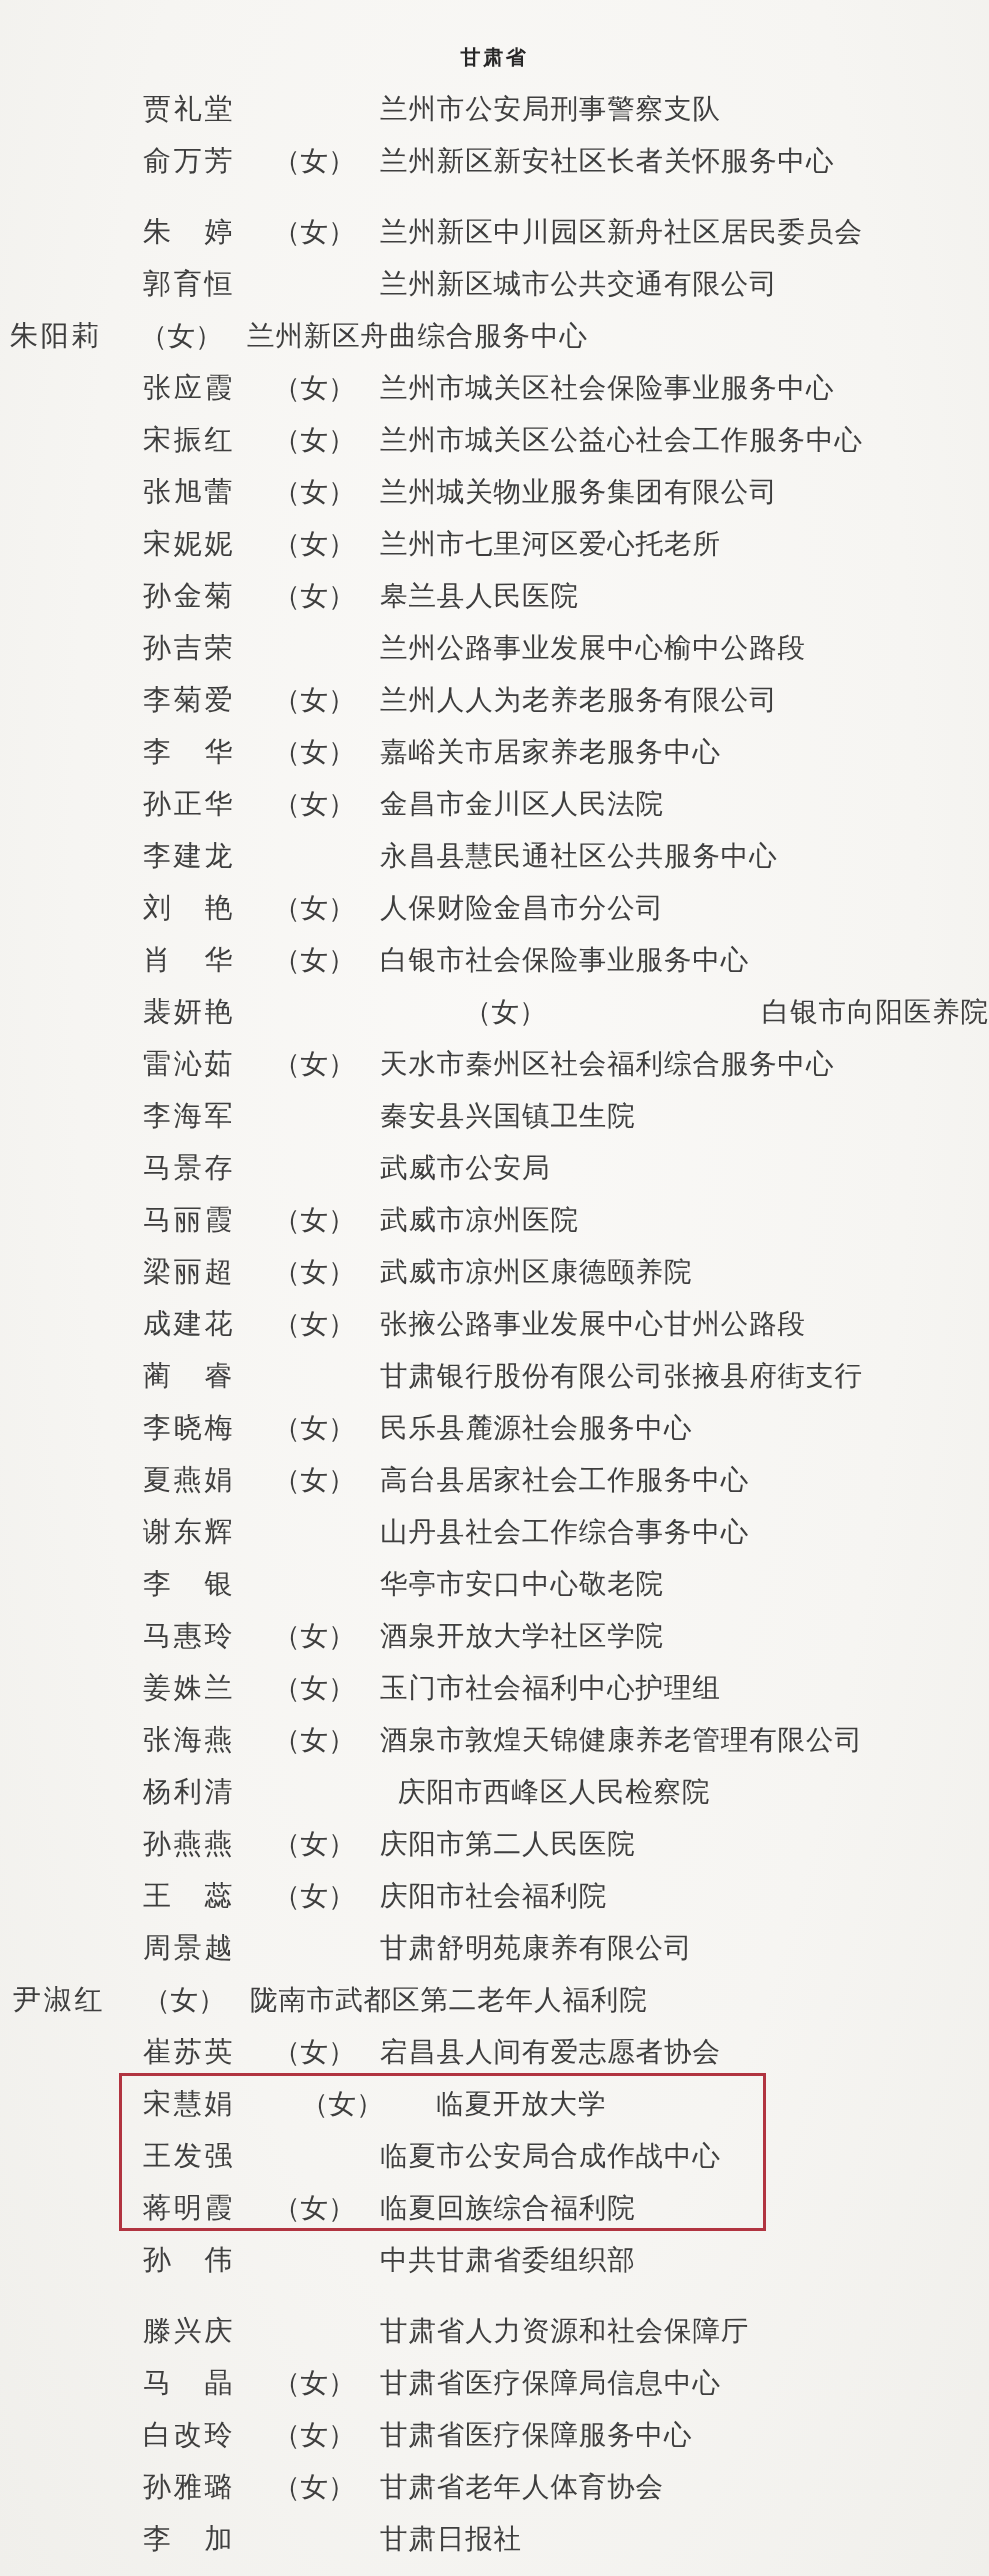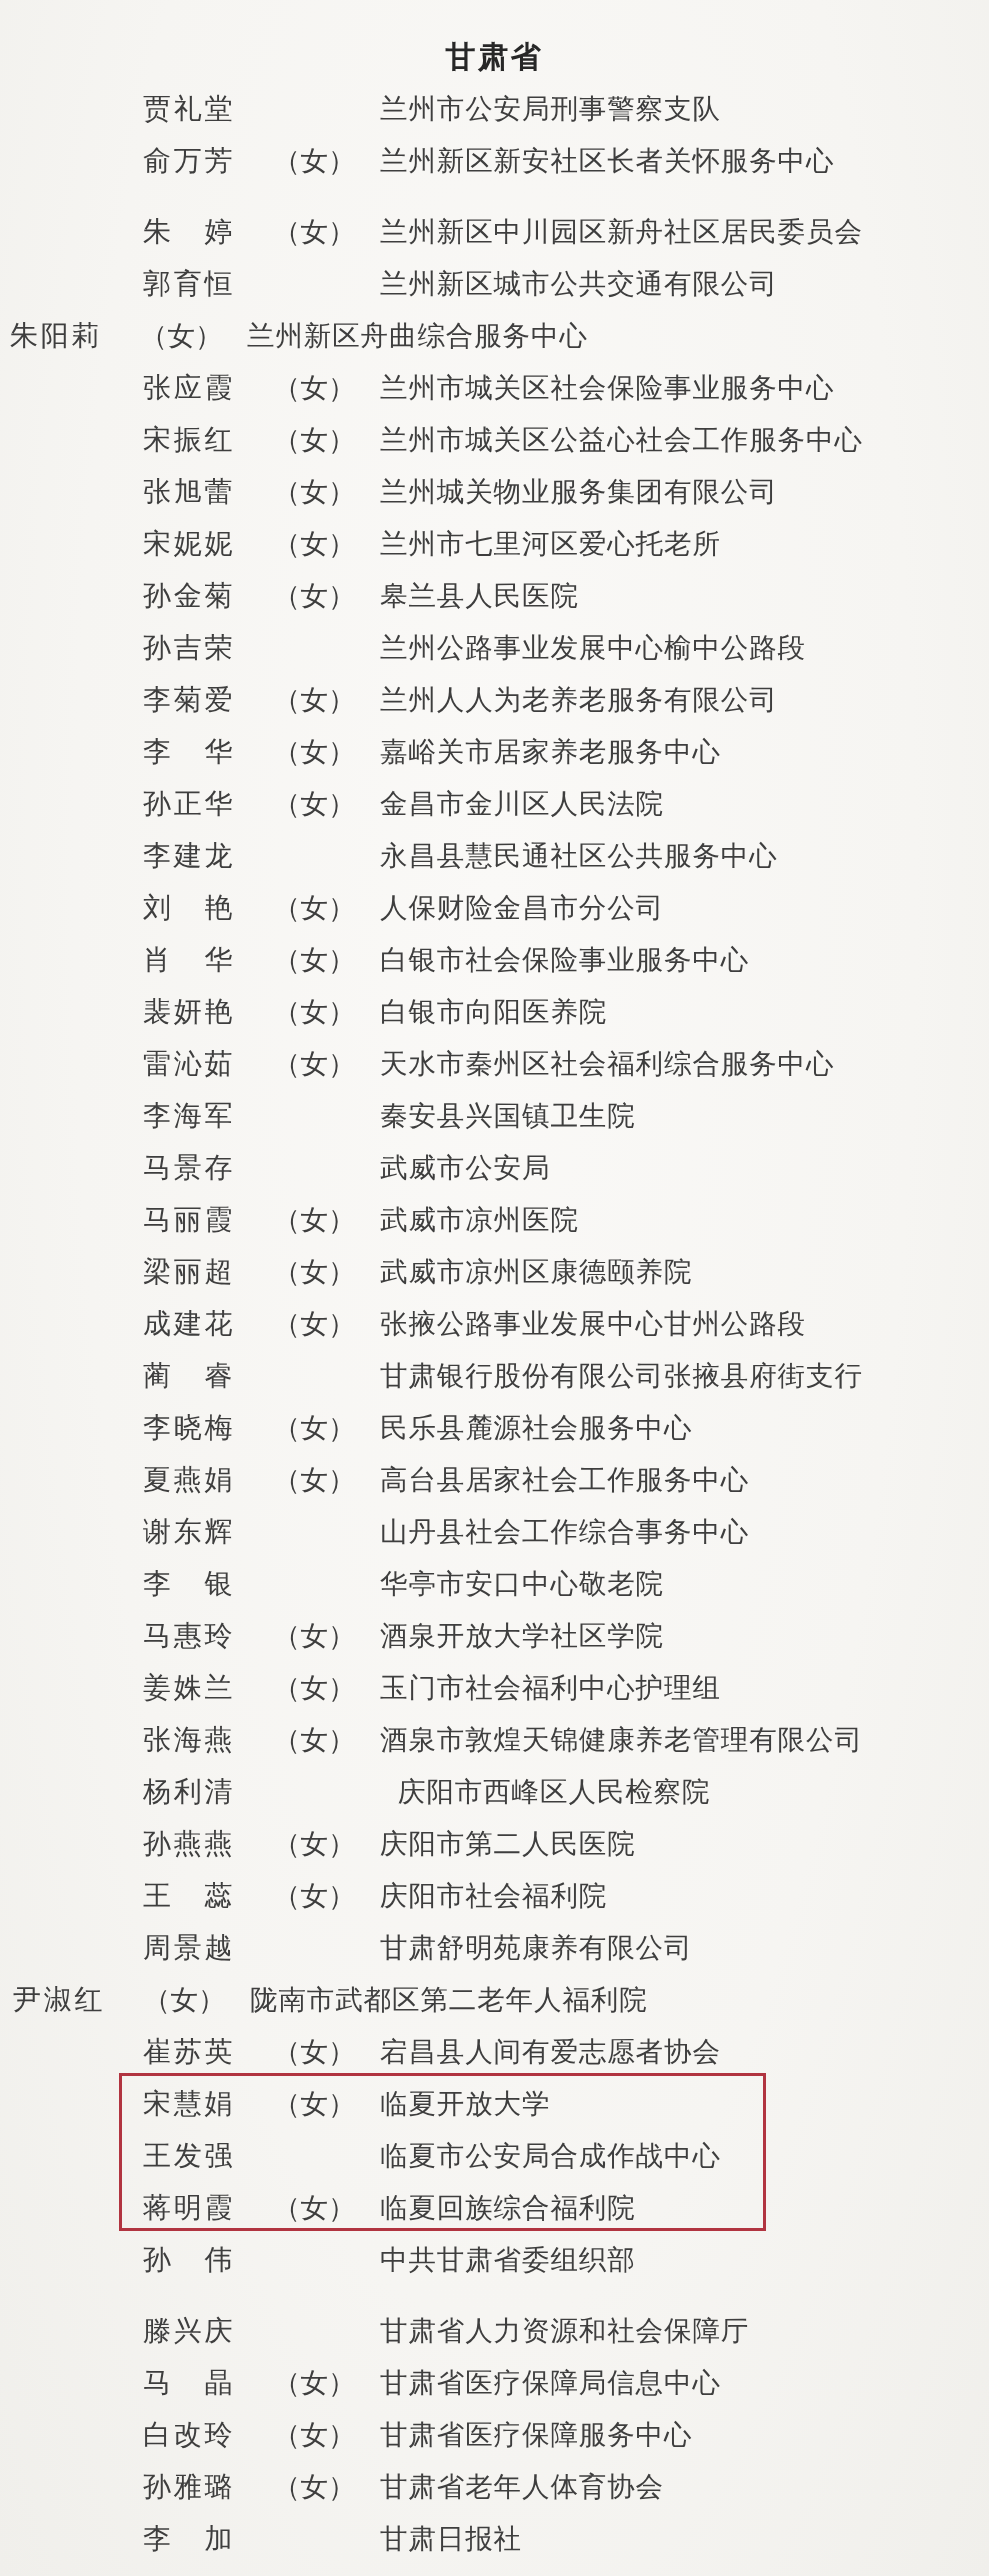--- a/index.html
+++ b/index.html
@@ -15,21 +15,21 @@
     overflow: hidden;
     background: radial-gradient(ellipse at 50% 35%, #faf9f7 0%, #f6f5f2 60%, #f0efeb 100%);
     font-family: "Liberation Serif", "DejaVu Serif", serif;
   }
   .title {
     margin: 0;
     padding-top: 37px;
     height: 40px;
     line-height: 40px;
     text-align: center;
-    font-size: 30px;
+    font-size: 20px;
     font-weight: bold;
     letter-spacing: 2.7px;
     color: #272727;
   }
   .rows {
     margin-top: 5.5px;
   }
   .row {
     height: 52px;
     display: flex;
@@ -156,21 +156,21 @@
       <div class="row" style="color: rgb(62, 62, 62);">
         <span class="name">刘　艳</span>
         <span class="gender">（女）</span>
         <span class="org">人保财险金昌市分公司</span>
       </div>
       <div class="row" style="color: rgb(62, 62, 62);">
         <span class="name">肖　华</span>
         <span class="gender">（女）</span>
         <span class="org">白银市社会保险事业服务中心</span>
       </div>
-      <div class="row" style="color: rgb(62, 62, 62);">
+      <div class="row" style="color: rgb(62, 62, 62); justify-content: space-between;">
         <span class="name">裴妍艳</span>
         <span class="gender">（女）</span>
         <span class="org">白银市向阳医养院</span>
       </div>
       <div class="row" style="color: rgb(62, 62, 62);">
         <span class="name">雷沁茹</span>
         <span class="gender">（女）</span>
         <span class="org">天水市秦州区社会福利综合服务中心</span>
       </div>
       <div class="row" style="color: rgb(62, 62, 62);">
@@ -263,21 +263,21 @@
         <span class="gender">（女）</span>
         <span class="org">陇南市武都区第二老年人福利院</span>
       </div>
       <div class="row" style="color: rgb(62, 62, 62);">
         <span class="name">崔苏英</span>
         <span class="gender">（女）</span>
         <span class="org">宕昌县人间有爱志愿者协会</span>
       </div>
       <div class="highlight-group">
         <div class="red-box" style="border-color: rgb(177, 52, 64);"></div>
-        <div class="row" style="color: rgb(62, 62, 62);">
+        <div class="row" style="color: rgb(62, 62, 62); gap: 28px;">
           <span class="name">宋慧娟</span>
           <span class="gender">（女）</span>
           <span class="org">临夏开放大学</span>
         </div>
         <div class="row" style="color: rgb(62, 62, 62);">
           <span class="name">王发强</span>
           <span class="gender"></span>
           <span class="org">临夏市公安局合成作战中心</span>
         </div>
         <div class="row" style="color: rgb(62, 62, 62);">

